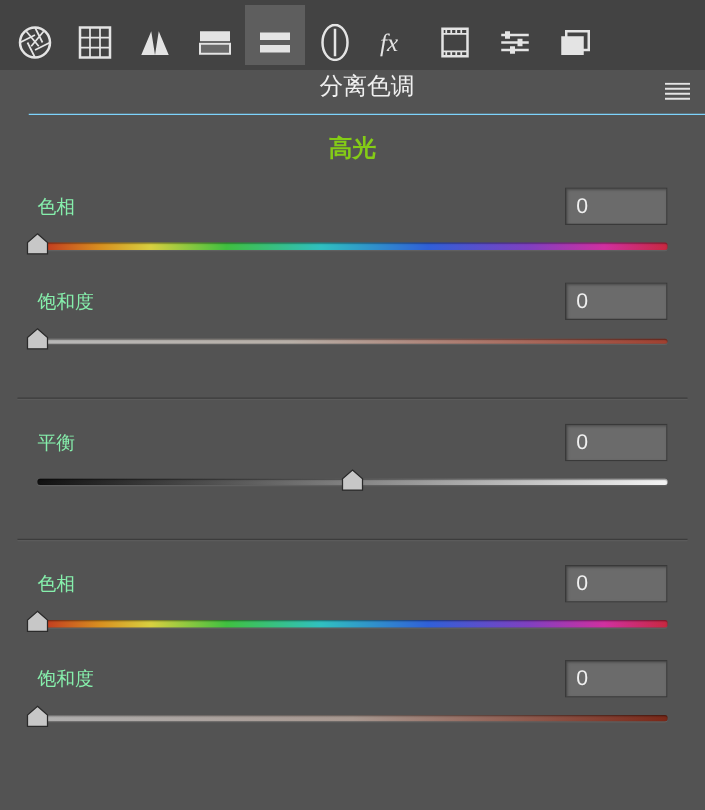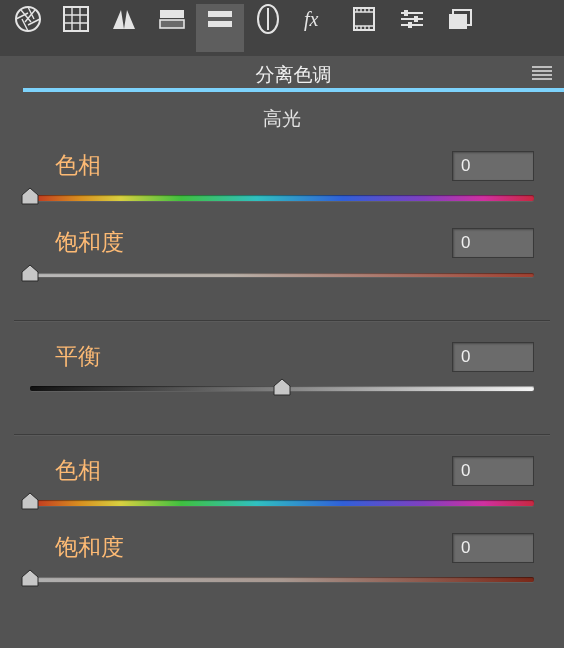--- a/index.html
+++ b/index.html
@@ -16,39 +16,39 @@
     align-items: center;
     height: 56px;
     background: #434343;
     padding: 0 4px;
     gap: 0;
   }
   .tool-btn {
     width: 48px;
     height: 48px;
     display: flex;
-    align-items: flex-start;
+    align-items: flex-end;
     justify-content: center;
     cursor: pointer;
     border: none;
     background: transparent;
     color: #f97316;
   }
   .tool-btn.selected {
     background: #5e5e5e;
   }
   .tool-btn svg { width: 30px; height: 30px; }
 
   .panel-title-row {
     display: flex;
-    align-items: flex-end;
+    align-items: flex-start;
     height: 36px;
     padding: 0 12px;
     position: relative;
-    border-bottom: 4px solid #7dd3fc;
+    border-bottom: 1px solid #7dd3fc;
     margin-left: 23px;
   }
   .panel-title {
     flex: 1;
     text-align: center;
     font-size: 19px;
     font-weight: 400;
     color: #f0f0f0;
   }
   .menu-btn {
@@ -64,34 +64,33 @@
     align-items: center;
     justify-content: center;
   }
 
   .section {
     padding: 14px 30px 10px 30px;
   }
   .section-title {
     text-align: center;
     font-size: 19px;
-    font-weight: 400;
-    color: #e5e5e5;
+    font-weight: 700;
+    color: #84cc16;
     margin-bottom: 18px;
   }
   .control-row {
     display: flex;
     align-items: center;
     justify-content: space-between;
     margin-bottom: 6px;
   }
   .control-label {
-    font-size: 23px;
-    color: #fdba74;
-    margin-left: 25px;
+    font-size: 15px;
+    color: #86efac;
   }
   .value-box {
     width: 82px;
     height: 30px;
     background: #6b6b6b;
     border: 1px solid #393939;
     color: #f0f0f0;
     font-size: 17px;
     padding: 0 8px;
     outline: none;

